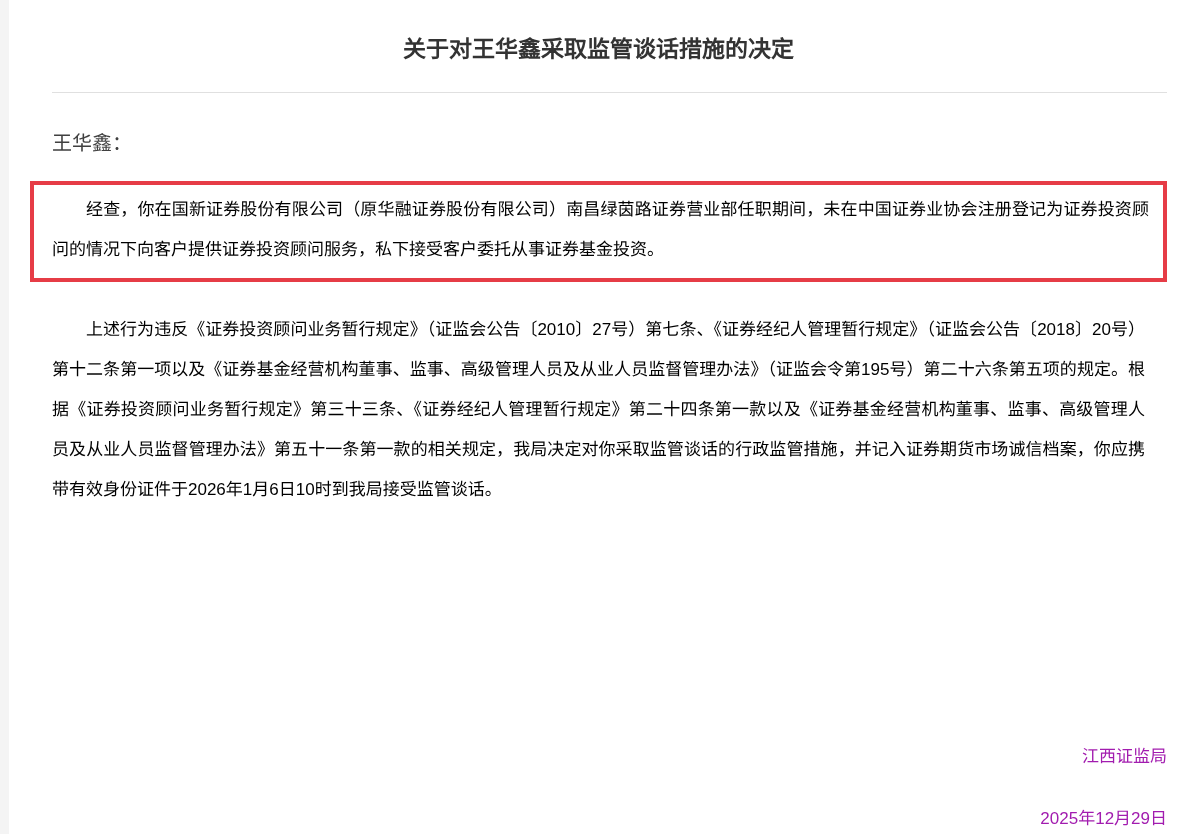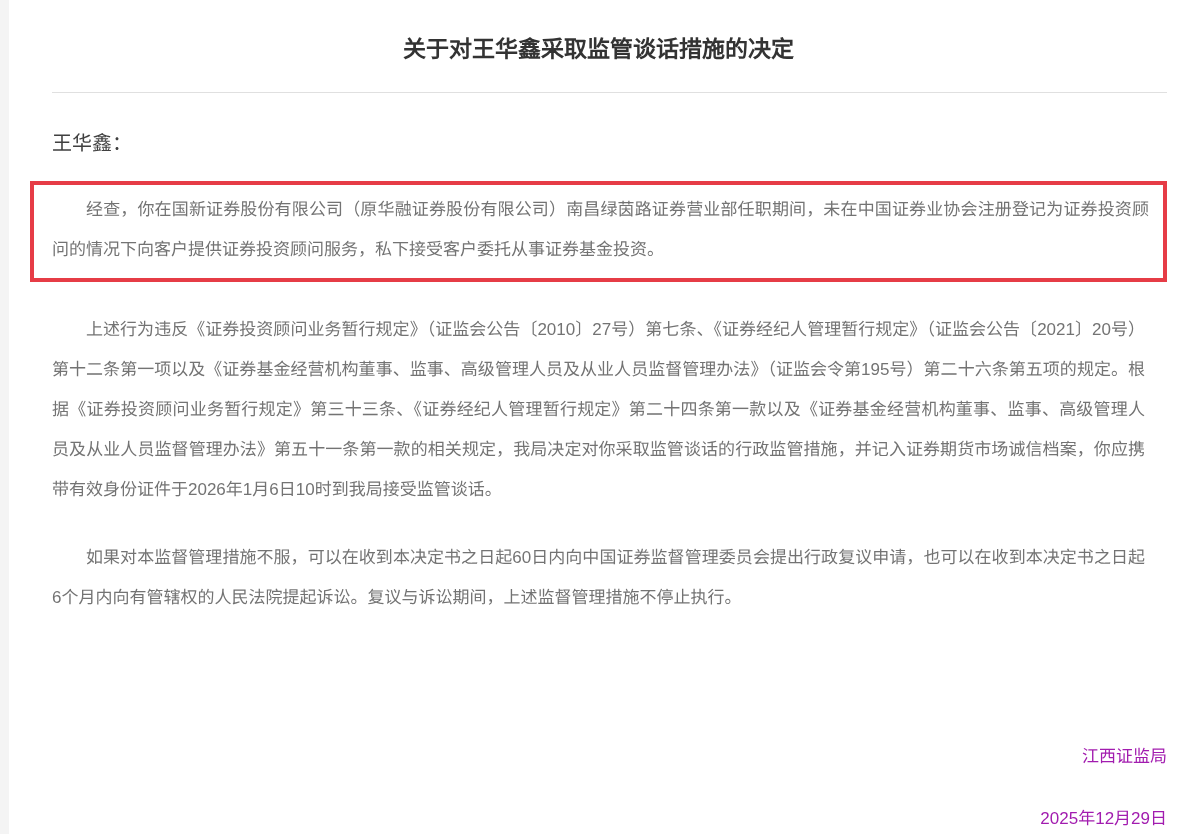--- a/index.html
+++ b/index.html
@@ -44,21 +44,21 @@
     font-size: 20px;
     line-height: 24px;
     margin: 38px 0 0 22px;
     color: #404040;
   }
   .para {
     font-size: 17px;
     line-height: 40px;
     text-indent: 2em;
     text-align: justify;
-    color: #737373;
+    color: #000000;
   }
   .body-para { margin: 28px 22px 0 22px; }
   .red-box {
     border: 4px solid #e63c46;
     margin: 26px 0 0 0;
     padding: 5px 14px 8px 18px;
   }
   .sign-block {
     position: absolute;
     right: 30px;
@@ -81,23 +81,22 @@
     <h1 class="doc-title">关于对王华鑫采取监管谈话措施的决定</h1>
 
     <hr class="divider">
 
     <div class="salutation">王华鑫：</div>
 
     <div class="red-box">
       <p class="para">经查，你在国新证券股份有限公司（原华融证券股份有限公司）南昌绿茵路证券营业部任职期间，未在中国证券业协会注册登记为证券投资顾问的情况下向客户提供证券投资顾问服务，私下接受客户委托从事证券基金投资。</p>
     </div>
 
-    <p class="para body-para">上述行为违反《证券投资顾问业务暂行规定》（证监会公告〔2010〕27号）第七条、《证券经纪人管理暂行规定》（证监会公告〔2021〕20号）第十二条第一项以及《证券基金经营机构董事、监事、高级管理人员及从业人员监督管理办法》（证监会令第195号）第二十六条第五项的规定。根据《证券投资顾问业务暂行规定》第三十三条、《证券经纪人管理暂行规定》第二十四条第一款以及《证券基金经营机构董事、监事、高级管理人员及从业人员监督管理办法》第五十一条第一款的相关规定，我局决定对你采取监管谈话的行政监管措施，并记入证券期货市场诚信档案，你应携带有效身份证件于2026年1月6日10时到我局接受监管谈话。</p>
+    <p class="para body-para">上述行为违反《证券投资顾问业务暂行规定》（证监会公告〔2010〕27号）第七条、《证券经纪人管理暂行规定》（证监会公告〔2018〕20号）第十二条第一项以及《证券基金经营机构董事、监事、高级管理人员及从业人员监督管理办法》（证监会令第195号）第二十六条第五项的规定。根据《证券投资顾问业务暂行规定》第三十三条、《证券经纪人管理暂行规定》第二十四条第一款以及《证券基金经营机构董事、监事、高级管理人员及从业人员监督管理办法》第五十一条第一款的相关规定，我局决定对你采取监管谈话的行政监管措施，并记入证券期货市场诚信档案，你应携带有效身份证件于2026年1月6日10时到我局接受监管谈话。</p>
 
-    <p class="para body-para">如果对本监督管理措施不服，可以在收到本决定书之日起60日内向中国证券监督管理委员会提出行政复议申请，也可以在收到本决定书之日起6个月内向有管辖权的人民法院提起诉讼。复议与诉讼期间，上述监督管理措施不停止执行。</p>
 
     <div class="sign-block">
       <div class="sign-name">江西证监局</div>
       <div class="sign-date">2025年12月29日</div>
     </div>
 
   </div>
 </div>
 
 </body></html>

